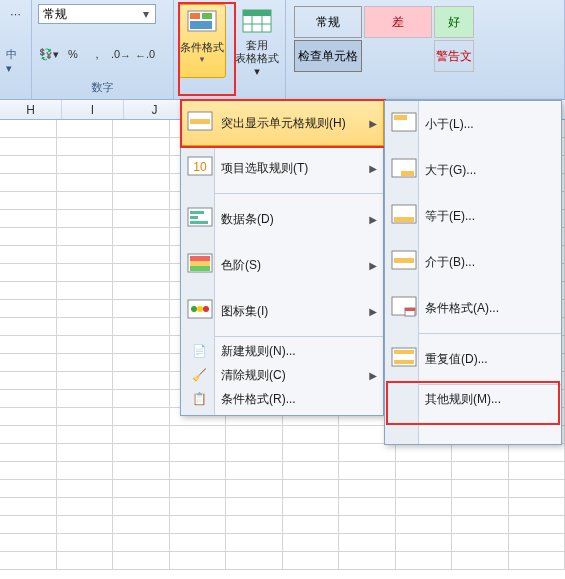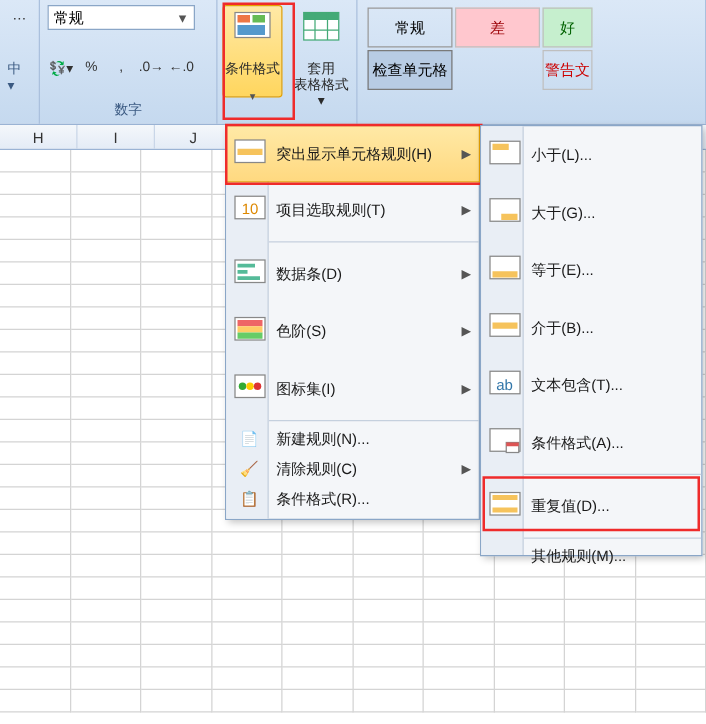--- a/index.html
+++ b/index.html
@@ -5,21 +5,21 @@
 *{box-sizing:border-box;margin:0;padding:0;font-family:"Microsoft YaHei",SimSun,Arial,sans-serif;font-size:12px}
 body{width:565px;height:579px;background:#fff;overflow:hidden;position:relative}
 .ribbon{background:linear-gradient(#dbe8f7,#c5d9ef);height:100px;border-bottom:1px solid #9ab3d4;display:flex;position:relative}
 .grp{border-right:1px solid #aac0dd;padding:4px 6px 2px;display:flex;flex-direction:column;justify-content:space-between;height:100%}
 .grp-row{display:flex;align-items:center;gap:4px}
 .combo{width:118px;height:20px;background:#fff;border:1px solid #8aa6c7;display:flex;align-items:center;justify-content:space-between;padding:0 4px;font-size:12px}
 .dropbtn{width:10px;text-align:center;color:#555}
 .smbtn{width:22px;height:20px;border:1px solid transparent;display:flex;align-items:center;justify-content:center;font-size:11px;color:#333}
 .num-icons{display:flex;gap:2px;margin-top:4px}
 .grp-label{font-size:11px;color:#3b5a82;text-align:center;padding-bottom:2px}
-.bigbtn{width:48px;height:74px;display:flex;flex-direction:column;align-items:center;justify-content:flex-start;padding-top:4px;border:1px solid transparent;border-radius:3px;gap:10px}
+.bigbtn{width:48px;height:74px;display:flex;flex-direction:column;align-items:center;justify-content:flex-start;padding-top:4px;border:1px solid transparent;border-radius:3px;gap:0}
 .bigbtn.active{background:linear-gradient(#ffe9a6,#ffd65e);border:1px solid #e6a100}
 .bigbtn .ic{width:32px;height:32px;display:flex;align-items:center;justify-content:center}
 .bigbtn .lbl{font-size:11px;line-height:13px;text-align:center;color:#2a2a2a}
 .red-ring{position:absolute;border:2px solid #ef2b2b;pointer-events:none}
 .styles-grp{display:flex;gap:2px;padding:2px 4px;align-items:flex-start}
 .style-col{display:flex;flex-direction:column;gap:2px}
 .style-cell{width:68px;height:32px;border:1px solid #bfbfbf;display:flex;align-items:center;justify-content:center;font-size:12px}
 .spreadsheet{position:absolute;top:100px;left:0;right:0;bottom:0;background:#fff}
 .colhdr{display:flex;background:linear-gradient(#f4f7fb,#e4ecf6);border-bottom:1px solid #9ab3d4;height:20px}
 .colhdr div{width:62px;border-right:1px solid #c9d6e8;text-align:center;font-size:12px;color:#333;line-height:20px}
@@ -542,29 +542,20 @@
           <rect x="1" y="1" width="24" height="18" fill="#fff" stroke="#888"></rect>
           <rect x="3" y="8" width="20" height="5" fill="#f6c35c"></rect>
         </svg>
       </div>
     <span>介于(B)...</span>
   </div>
   <div class="mitem">
     <div class="mic">
         <svg width="26" height="24">
           <rect x="1" y="1" width="24" height="18" fill="#fff" stroke="#888"></rect>
-          <text x="6" y="16" font-size="10" fill="#37a">ab</text>
-        </svg>
-      </div>
-    <span>文本包含(T)...</span>
-  </div>
-  <div class="mitem">
-    <div class="mic">
-        <svg width="26" height="24">
-          <rect x="1" y="1" width="24" height="18" fill="#fff" stroke="#888"></rect>
           <rect x="14" y="12" width="10" height="8" fill="#fff" stroke="#888"></rect>
           <rect x="14" y="12" width="10" height="3" fill="#d55"></rect>
         </svg>
       </div>
     <span>条件格式(A)...</span>
   </div>
   <div class="sep"></div>
   <div class="mitem">
     <div class="mic">
         <svg width="26" height="24">

